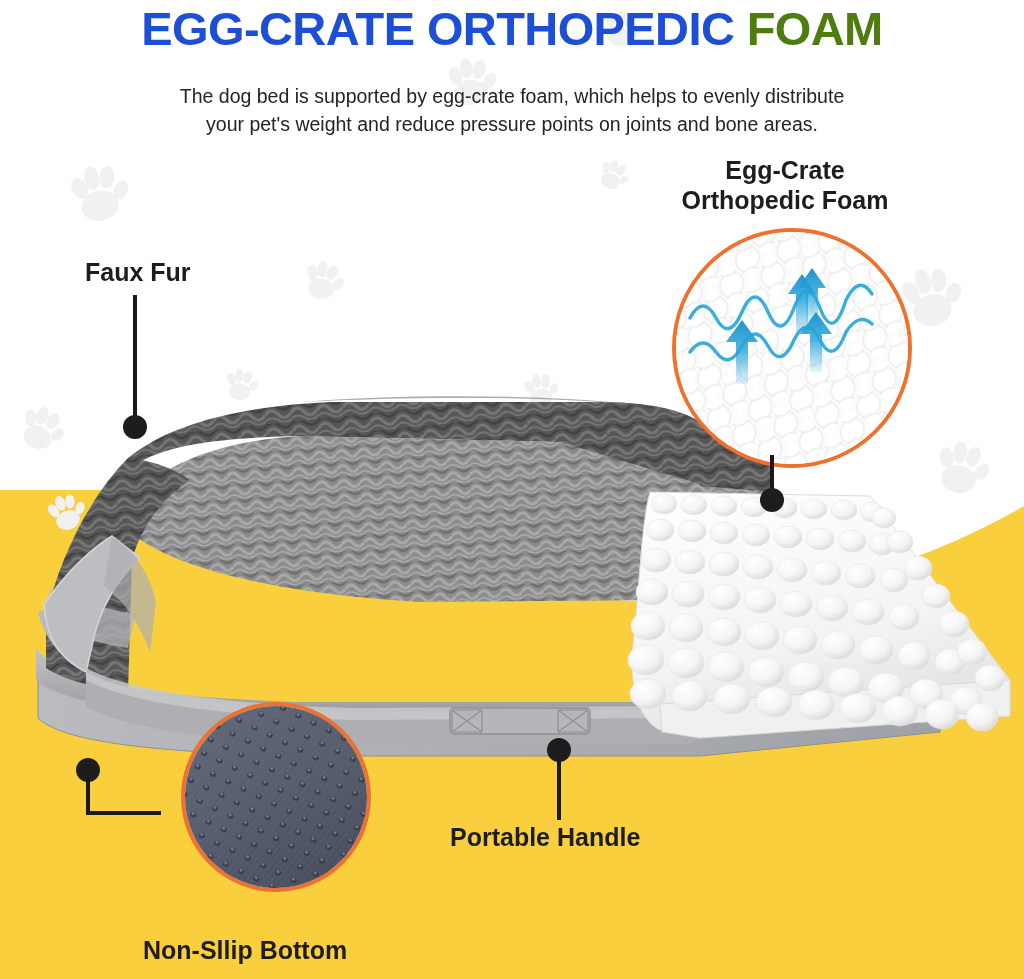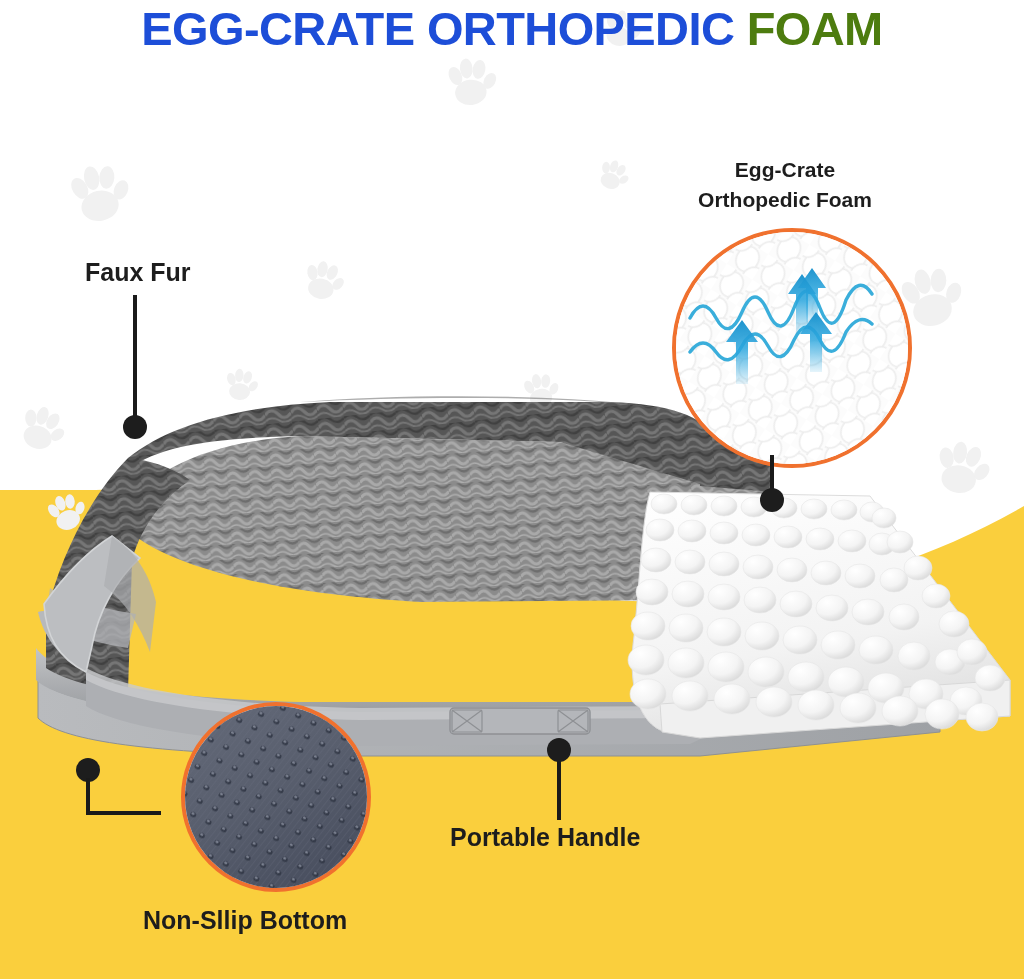--- a/index.html
+++ b/index.html
@@ -45,24 +45,24 @@
   .label {
     position: absolute;
     color: #1d1d1d;
     font-size: 25px;
     font-weight: 600;
     line-height: 30px;
     white-space: nowrap;
   }
   .label.center { text-align: center; }
 
-  #label-egg-crate { left: 610px; top: 155px; width: 350px; font-size: 21px; }
+  #label-egg-crate { left: 610px; top: 155px; width: 350px; font-size: 25px; }
   #label-faux-fur  { left: 85px;  top: 257px; }
   #label-handle    { left: 450px; top: 822px; text-align: right; }
-  #label-nonslip   { left: 143px; top: 905px; }
+  #label-nonslip   { left: 143px; top: 935px; }
 
   
   .leader { position: absolute; background: #1a1a1a; }
   .leader-dot {
     position: absolute;
     background: #1d1d1d;
     border-radius: 50%;
   }
 
   
@@ -113,20 +113,24 @@
       <use href="#pawglyph" transform="translate(540,392) rotate(-10) scale(0.75)"></use>
       <use href="#pawglyph" transform="translate(612,176) rotate(20) scale(0.65)"></use>
     </g>
   </svg>
 
   <div class="headline">
     <span class="hl-orange">EGG-CRATE ORTHOPEDIC</span>
     <span class="hl-dark">FOAM</span>
   </div>
 
+  <div class="subcopy">
+    <span class="line">The dog bed is supported by egg-crate foam, which helps to evenly distribute</span>
+    <span class="line">your pet's weight and reduce pressure points on joints and bone areas.</span>
+  </div>
 
   <svg class="bed" style="left:0px; top:380px;" width="1024" height="430" viewBox="0 0 1024 430">
     <defs>
 
       <pattern id="furTex" width="26" height="18" patternUnits="userSpaceOnUse" patternTransform="rotate(-6)">
         <rect width="26" height="18" fill="#565656"></rect>
         <path d="M0,9 q6,-8 13,0 q6,8 13,0" stroke="#7b7b7b" stroke-width="3.2" fill="none" opacity="0.85"></path>
         <path d="M0,2 q6,-6 13,0 q6,6 13,0" stroke="#3b3b3b" stroke-width="2.4" fill="none" opacity="0.8"></path>
         <path d="M0,15 q6,-5 13,0 q6,5 13,0" stroke="#8f8f8f" stroke-width="2" fill="none" opacity="0.55"></path>
       </pattern>

